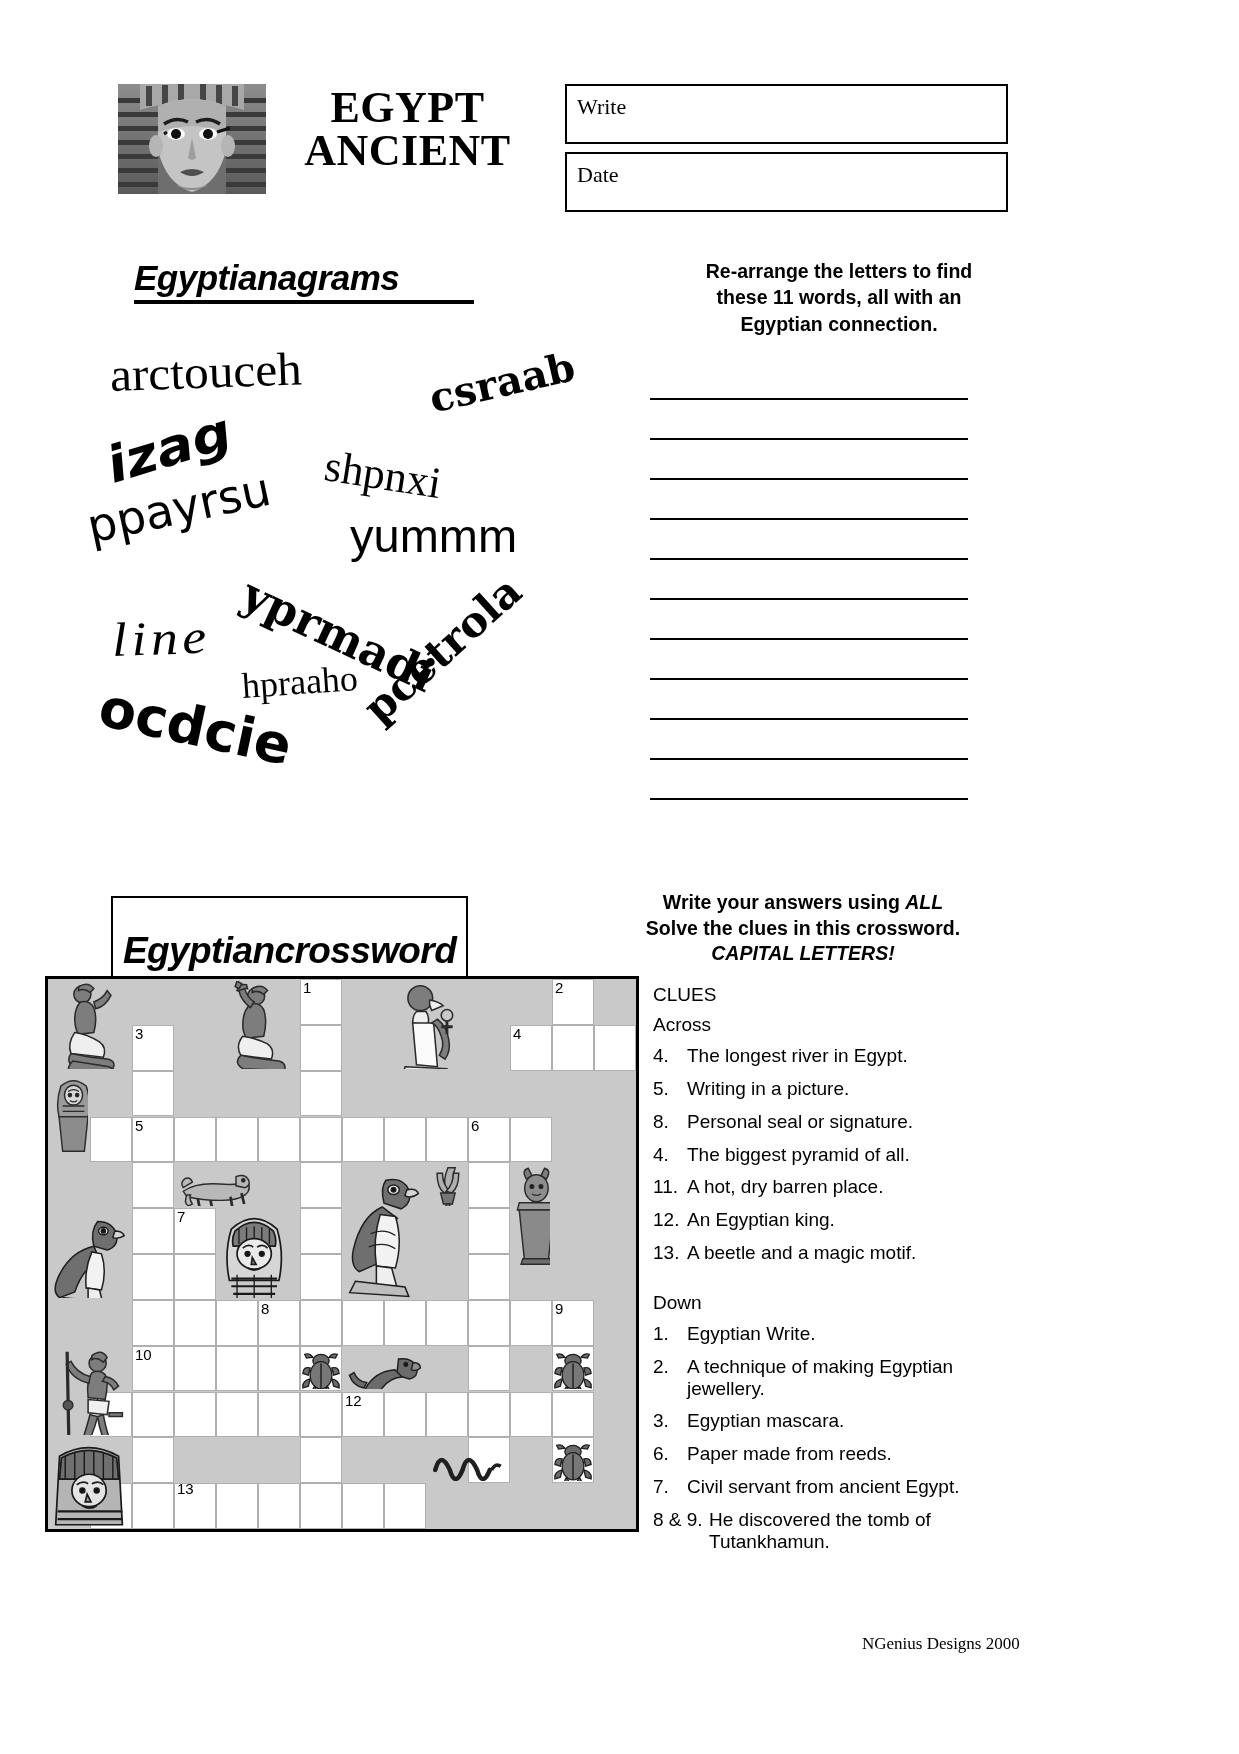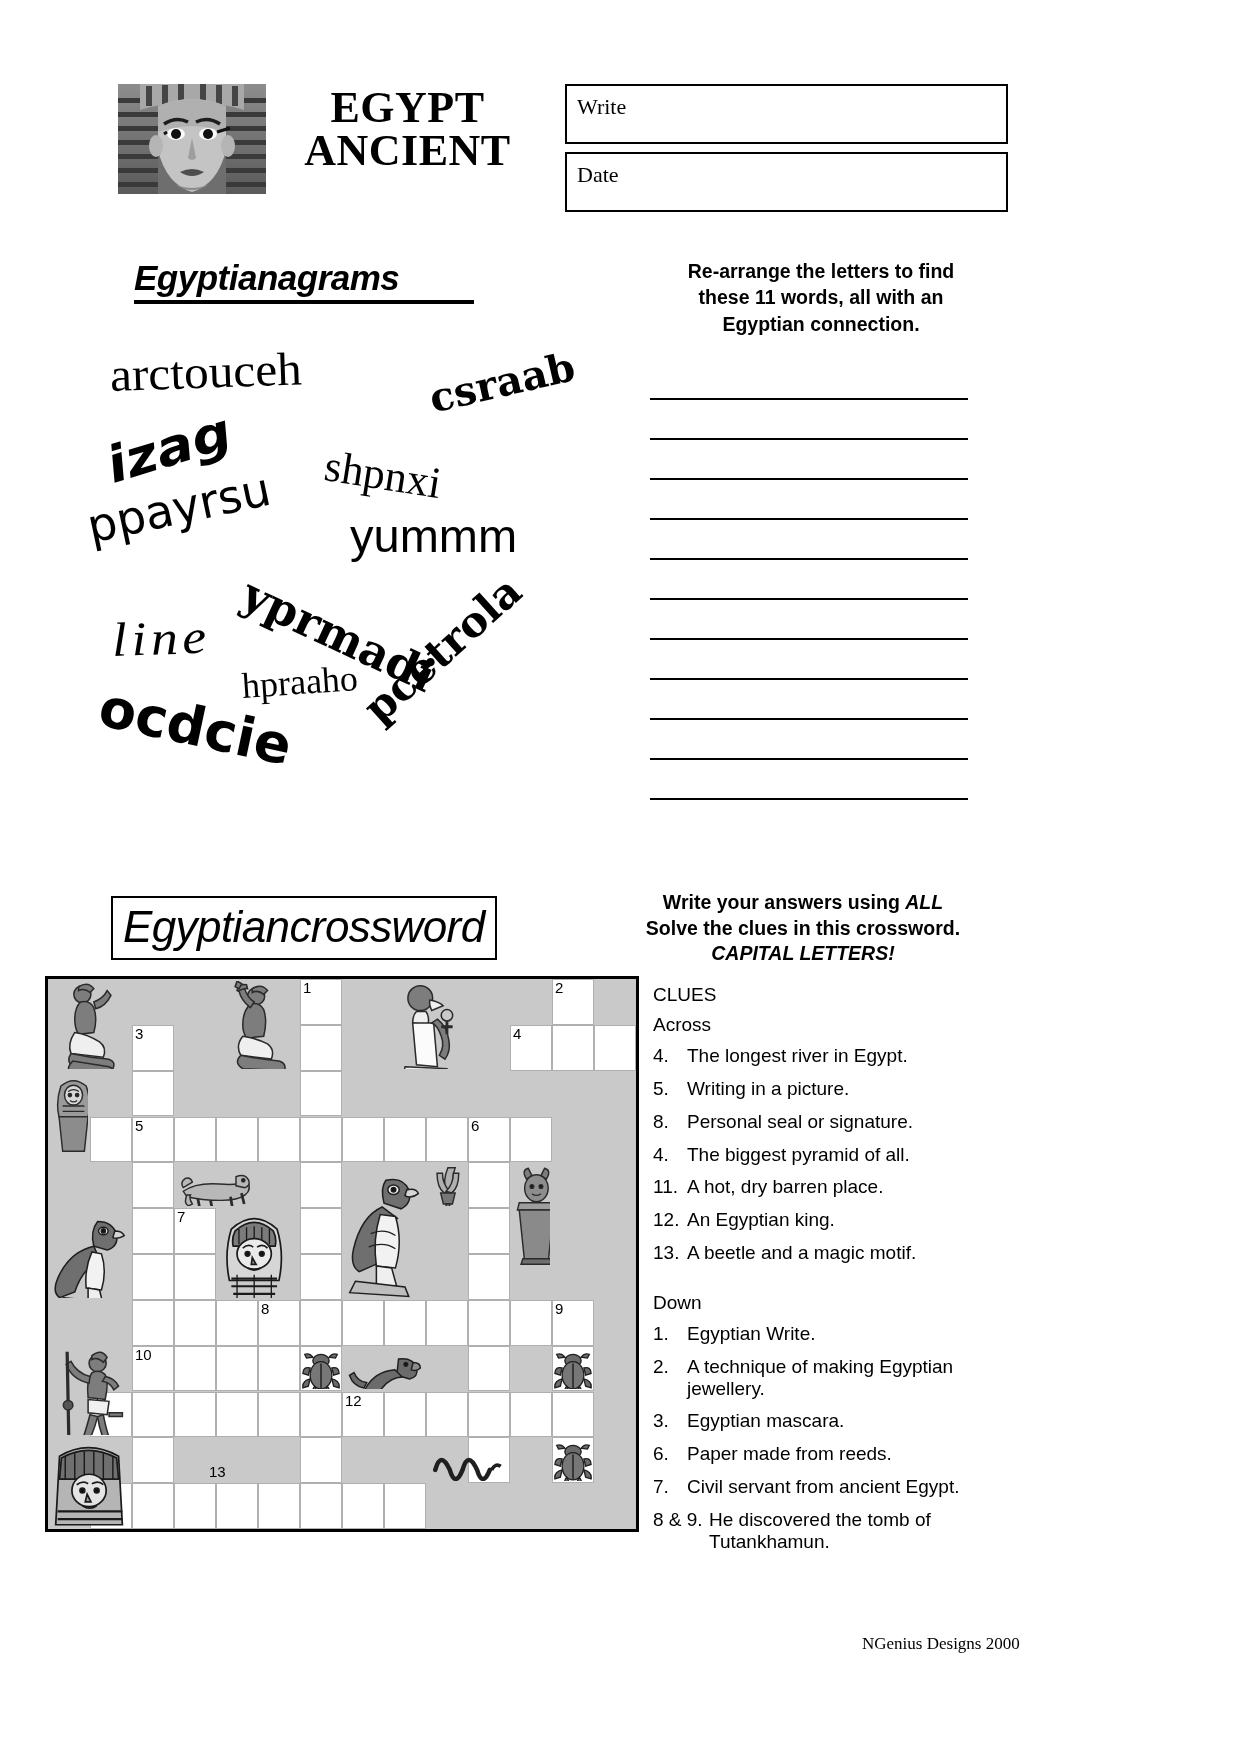--- a/index.html
+++ b/index.html
@@ -71,21 +71,21 @@
     white-space: nowrap;
   }
   #anagram-title-rule {
     margin-top: 2px;
     border-bottom: 4px solid #000;
     width: 340px;
   }
 
   #anagram-instructions {
     position: absolute;
-    left: 646px; top: 258px;
+    left: 664px; top: 258px;
     width: 350px;
     text-align: center;
     font-weight: bold;
     font-size: 19.5px;
     line-height: 1.35;
   }
 
   #anagram-cloud {
     position: absolute;
     left: 80px; top: 330px;
@@ -124,24 +124,25 @@
   
   #crossword-title-box {
     position: absolute;
     left: 111px; top: 896px;
     border: 2px solid #000;
     padding: 4px 10px 6px 10px;
     background: #fff;
   }
   #crossword-title {
     font-style: italic;
-    font-weight: normal;
-    font-size: 44px;
+    font-weight: bold;
+    font-size: 37px;
     letter-spacing: -0.6px;
     white-space: nowrap;
+    margin-top: 28px;
   }
 
   #crossword-instructions {
     position: absolute;
     left: 608px; top: 890px;
     width: 390px;
     text-align: center;
     font-weight: bold;
     font-size: 19.5px;
     line-height: 1.32;
@@ -430,21 +431,21 @@
       <div class="cell-num" style="position: absolute; left: 87px; top: 46.8333px;">3</div>
       <div class="cell-num" style="position: absolute; left: 465px; top: 46.8333px;">4</div>
       <div class="cell-num" style="position: absolute; left: 87px; top: 138.5px;">5</div>
       <div class="cell-num" style="position: absolute; left: 423px; top: 138.5px;">6</div>
       <div class="cell-num" style="position: absolute; left: 129px; top: 230.167px;">7</div>
       <div class="cell-num" style="position: absolute; left: 213px; top: 321.833px;">8</div>
       <div class="cell-num" style="position: absolute; left: 507px; top: 321.833px;">9</div>
       <div class="cell-num" style="position: absolute; left: 87px; top: 367.667px;">10</div>
       <div class="cell-num" style="position: absolute; left: 45px; top: 413.5px;">11</div>
       <div class="cell-num" style="position: absolute; left: 297px; top: 413.5px;">12</div>
-      <div class="cell-num" style="position: absolute; left: 129px; top: 485px; margin-left: 32px;">13</div>
+      <div class="cell-num" style="position: absolute; left: 129px; top: 502px;">13</div>
       <div class="glyph" style="left: 2px; top: 2px; width: 80px; height: 87.6667px;">
         <svg width="80" height="87.66666666666667" viewBox="0 0 84 92" preserveAspectRatio="xMidYMid meet">
           <g fill="#7d7d7d" stroke="#2b2b2b" stroke-width="1.6">
         <circle cx="34" cy="14" r="9"></circle>
         <path d="M30 6 q10 -6 16 2 l-4 4 q-6 -5 -12 -2 z"></path>
         <path d="M32 22 q-6 6 -6 18 q0 10 4 16 l16 -2 q4 -14 0 -26 q-4 -8 -14 -6 z"></path>
         <path d="M46 22 q10 -4 14 -12 l4 5 q-6 12 -16 14 z"></path>
         <path d="M26 54 q-8 12 -4 22 l34 4 q4 -10 -4 -16 q-12 -8 -26 -10 z" fill="#efefef"></path>
         <path d="M22 76 q-6 10 4 14 l40 2 q4 -8 -6 -10 q-20 -2 -38 -6 z"></path>
         <path d="M24 84 q-8 8 -2 12 l44 2 q2 -6 -4 -8 z"></path>

